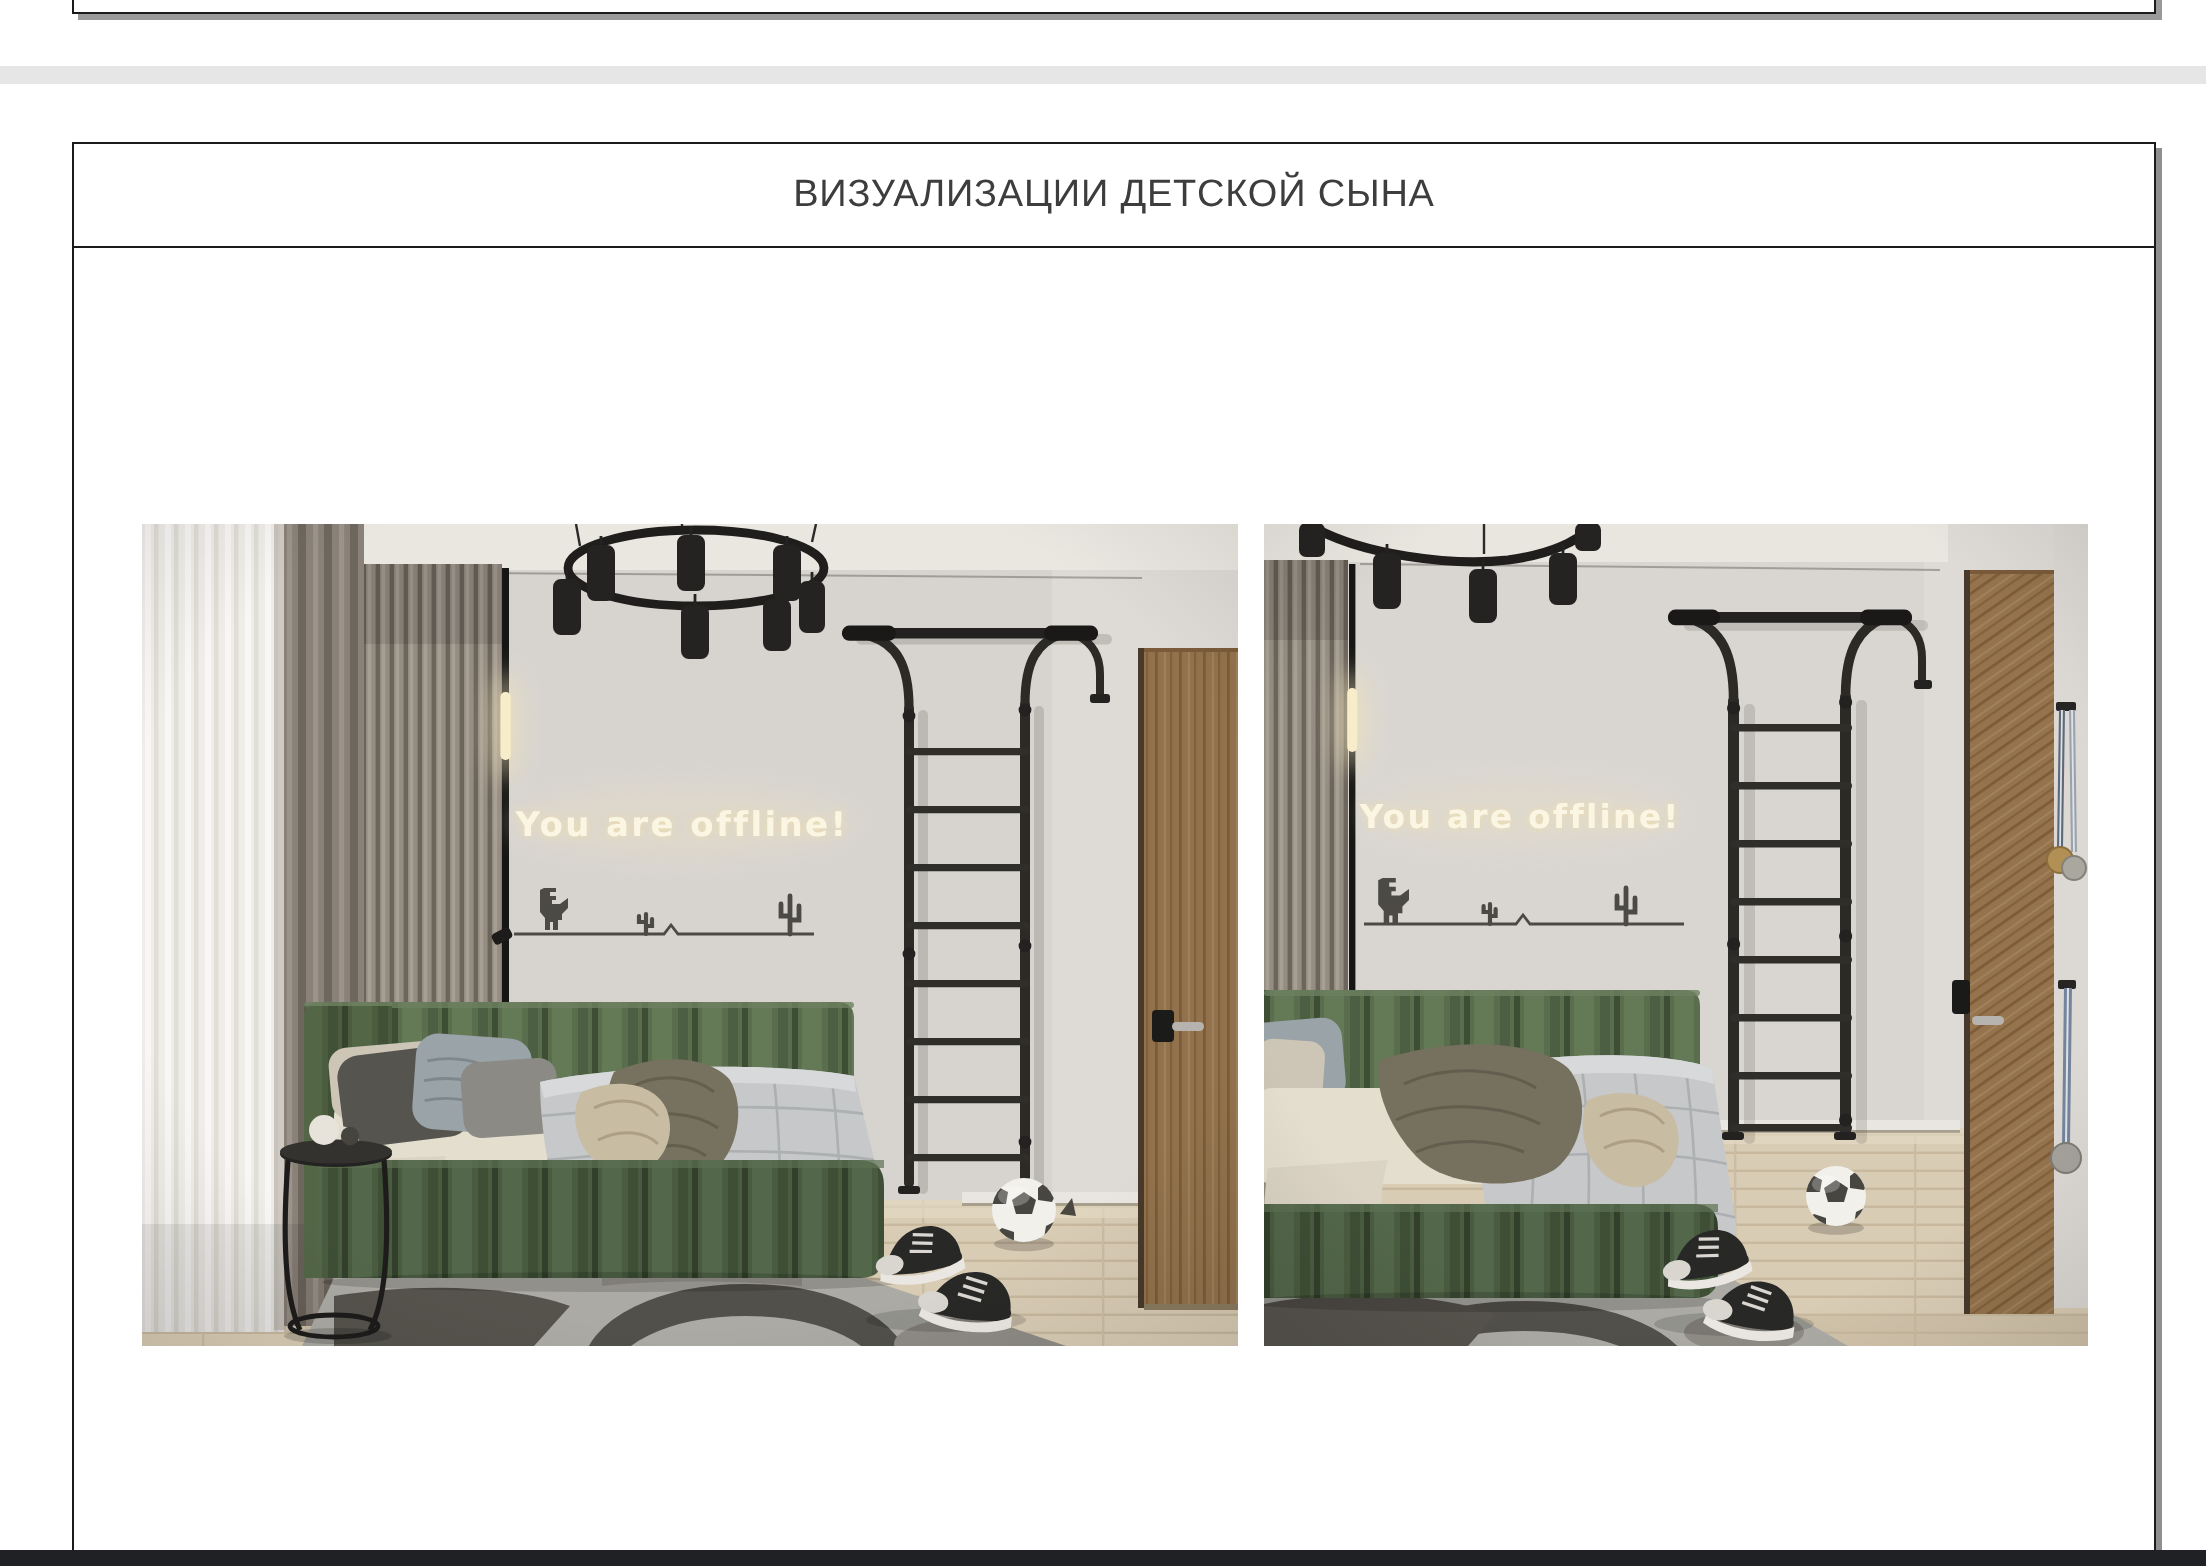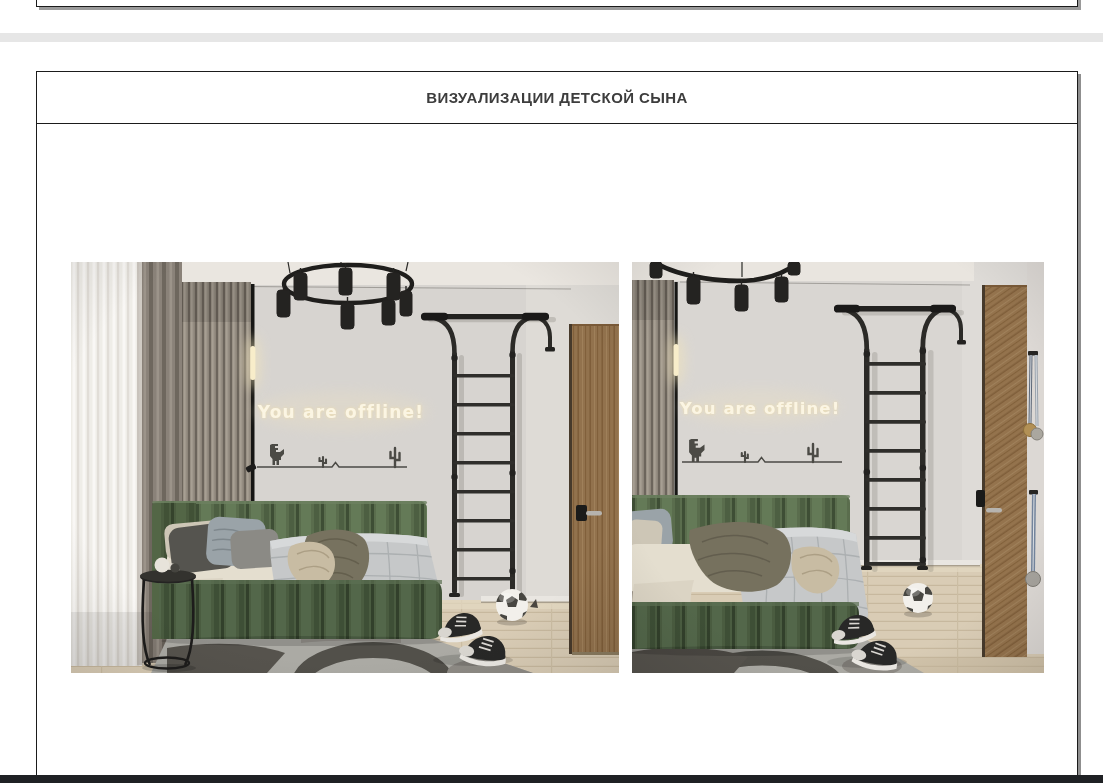--- a/index.html
+++ b/index.html
@@ -17,21 +17,21 @@
   .frame{
     position:absolute;left:36px;top:71px;width:1042px;height:720px;
     box-sizing:border-box;background:#fff;border:1.7px solid #1b1b1b;
     box-shadow:3px 3px 0 #8f8f8f;
   }
   .frame-header{
     height:51px;border-bottom:1.7px solid #1b1b1b;
     display:flex;align-items:center;justify-content:center;
   }
   .frame-title{
-    font-size:15px;font-weight:bold;color:#3d3d3d;letter-spacing:.4px;
+    font-size:19px;font-weight:normal;color:#3d3d3d;letter-spacing:.4px;
   }
   .render{position:absolute;top:190px;height:411px;}
   .render-left{left:34px;width:548px;}
   .render-right{left:595px;width:412px;}
   .render svg{display:block;width:100%;height:100%;}
   .bottom-bar{
     position:absolute;left:0;top:775px;width:1103px;height:8px;
     background:#1f2124;z-index:9;
   }
 </style>

